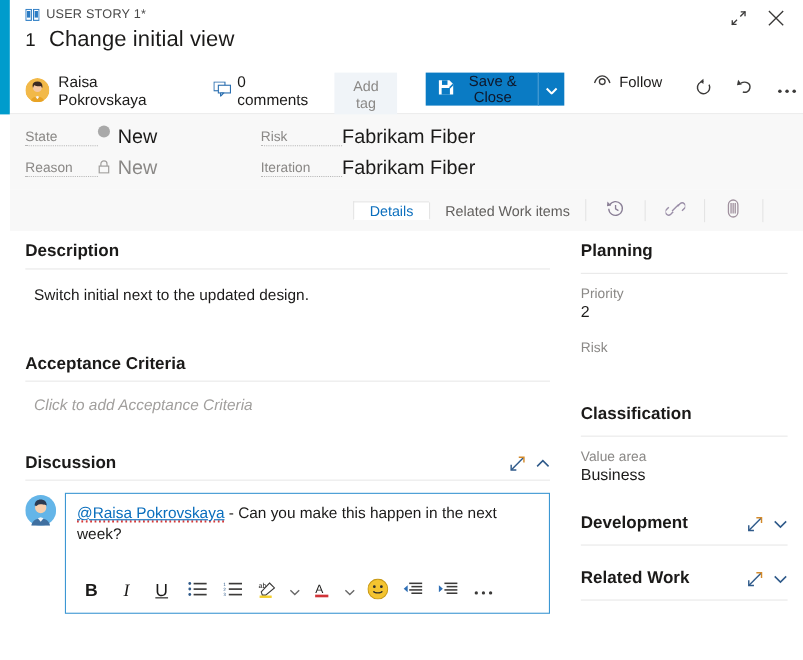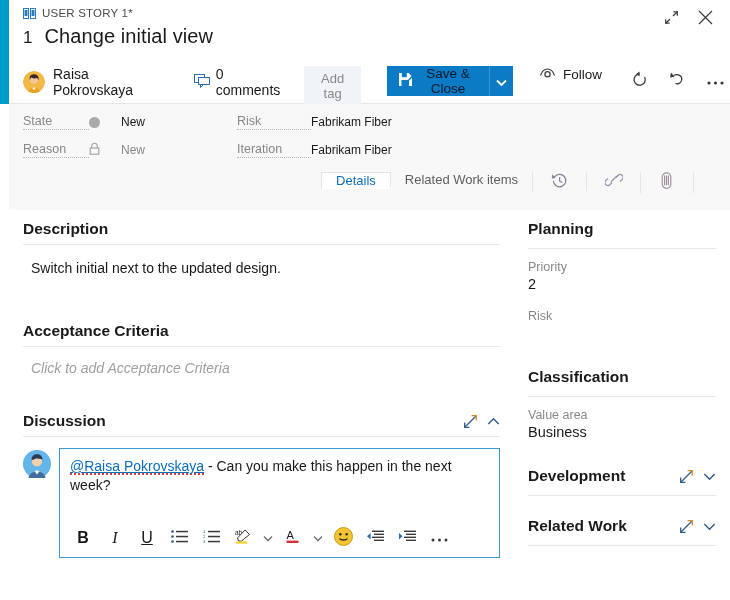--- a/index.html
+++ b/index.html
@@ -157,22 +157,22 @@
     display: flex;
     align-items: center;
   }
   .field-label {
     font-size: 12.5px;
     color: #8a8886;
     border-bottom: 1px dotted #b7b7b7;
     line-height: 15px;
   }
   .field-value {
-    font-size: 12px;
-    display: flex; align-items: center; gap: 21px;
+    font-size: 18px;
+    display: flex; align-items: flex-start; gap: 7px;
     cursor: pointer;
   }
   .v-dark  { color: #1b1a19; }
   .v-muted { color: #8a8886; }
 
   .f-state    { left: 14px;  top: 10px; }
   .f-reason   { left: 14px;  top: 38px; }
   .f-area     { left: 228px; top: 10px; }
   .f-iter     { left: 228px; top: 38px; }
   .field .field-label { width: 66px; flex: 0 0 66px; }
@@ -183,21 +183,21 @@
     background: #a9a9a9; display: inline-block;
   }
 
   
   .tabbar {
     position: absolute;
     left: 9px; top: 172px;
     width: 721px; height: 38px;
     background: #f8f8f8;
     display: flex;
-    align-items: flex-start;
+    align-items: center;
     justify-content: flex-end;
     padding-right: 36px;
   }
   .tab {
     display: flex; align-items: center; justify-content: center;
     padding: 0 14px;
     font-size: 13px;
     color: #605e5c;
     background: #f8f8f8;
     border-left: 1px solid #e4e4e4;

